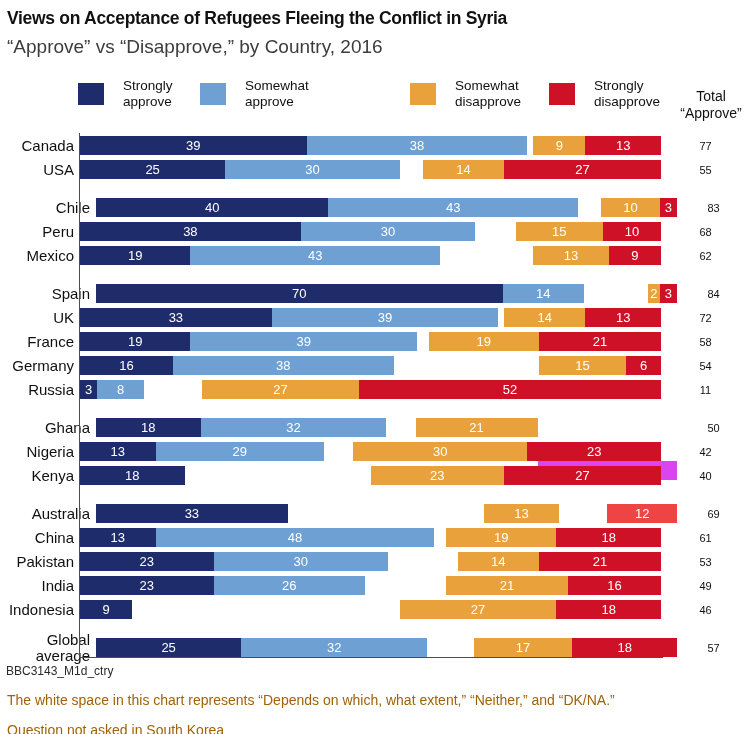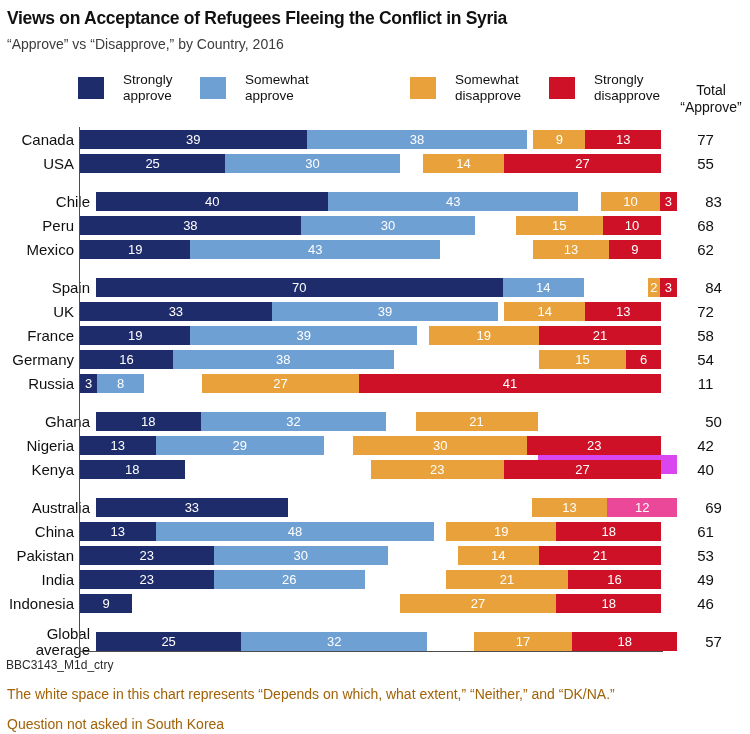--- a/index.html
+++ b/index.html
@@ -2,21 +2,21 @@
 <html><head>
 <meta charset="utf-8">
 <style>
   html,body { margin:0; padding:0; background:#ffffff; }
   .page {
     width:750px; height:734px; background:#ffffff; position:relative;
     font-family:"Liberation Sans","DejaVu Sans",sans-serif; color:#111;
     overflow:hidden;
   }
   .title { margin:8px 0 0 7px; font-size:17.5px; font-weight:bold; letter-spacing:-0.3px; color:#111; }
-  .subtitle { margin:7px 8px 0 7px; font-size:14px; color:#3c3c3c; }
+  .subtitle { margin:7px 8px 0 7px; font-size:19px; color:#3c3c3c; }
 
   
   .legend { position:relative; height:44px; margin-top:18px; }
   .legend-item { position:absolute; top:2px; display:flex; align-items:center; }
   .swatch { width:26px; height:22px; display:inline-block; flex:none; }
   .legend-label { margin-left:19px; font-size:13.5px; line-height:16px; color:#111; }
   .legend-label span { display:block; }
   .total-header { position:absolute; top:12px; left:672px; width:78px; text-align:center; font-size:14px; line-height:17px; color:#111; }
 
   
@@ -24,21 +24,21 @@
   .axis-v { position:absolute; left:79px; top:-3px; bottom:-1px; width:1px; background:#4d4d4d; }
   .axis-h { position:absolute; left:79px; bottom:-1px; width:584px; height:1px; background:#4d4d4d; }
   .row { display:flex; align-items:center; height:19px; margin-top:5px; }
   .row.first { margin-top:16px; }
   .row.group-start { margin-top:19px;padding-left:16px; }
   .clabel { width:74px; padding-right:6px; text-align:right; font-size:15px; line-height:16px; color:#101010; flex:none; }
   .track { width:581px; height:100%; display:flex; flex:none; }
   .seg { height:100%; display:flex; align-items:center; justify-content:center; overflow:visible; }
   .seg .v { color:#ffffff; font-size:13px; line-height:19px; }
   .sp { flex:1 1 auto; }
-  .total { flex:1; text-align:center; font-size:15px; color:#101010; }
+  .total { flex:1; text-align:center; font-size:11px; color:#101010; }
 
   
   .source { margin:7px 0 0 6px; font-size:12px; color:#2a2a2a; }
   .note { margin:14px 0 0 7px; font-size:14px; color:#a16207; }
   .note + .note { }
 </style>
 </head>
 <body>
 
 <div class="page">
@@ -275,21 +275,21 @@
               <span class="v">3</span>
             </div>
       <div class="seg s1" style="width: 8%; background: rgb(111, 160, 212);">
               <span class="v">8</span>
             </div>
       <div class="sp"></div>
       <div class="seg s2" style="width: 27%; background: rgb(233, 162, 59);">
               <span class="v">27</span>
             </div>
       <div class="seg s3" style="width: 52%; background: rgb(206, 17, 38);">
-              <span class="v">41</span>
+              <span class="v">52</span>
             </div>
     </div>
     <div class="total">11</div>
   </div>
 
   <div class="row group-start">
     <div class="clabel">Ghana</div>
     <div class="track">
       <div class="seg s0" style="width: 18%; background: rgb(30, 44, 107);">
               <span class="v">18</span>
@@ -348,21 +348,21 @@
   <div class="row group-start">
     <div class="clabel">Australia</div>
     <div class="track">
       <div class="seg s0" style="width: 33%; background: rgb(30, 44, 107);">
               <span class="v">33</span>
             </div>
       <div class="sp"></div>
       <div class="seg s2" style="width: 13%; background: rgb(233, 162, 59);">
               <span class="v">13</span>
             </div>
-      <div class="seg s3" style="width: 12%; background: #ec4899;">
+      <div class="seg s3" style="width: 12%; background: #ef4444; margin-left: 48px;">
               <span class="v">12</span>
             </div>
     </div>
     <div class="total">69</div>
   </div>
 
   <div class="row">
     <div class="clabel">China</div>
     <div class="track">
       <div class="seg s0" style="width: 13%; background: rgb(30, 44, 107);">

